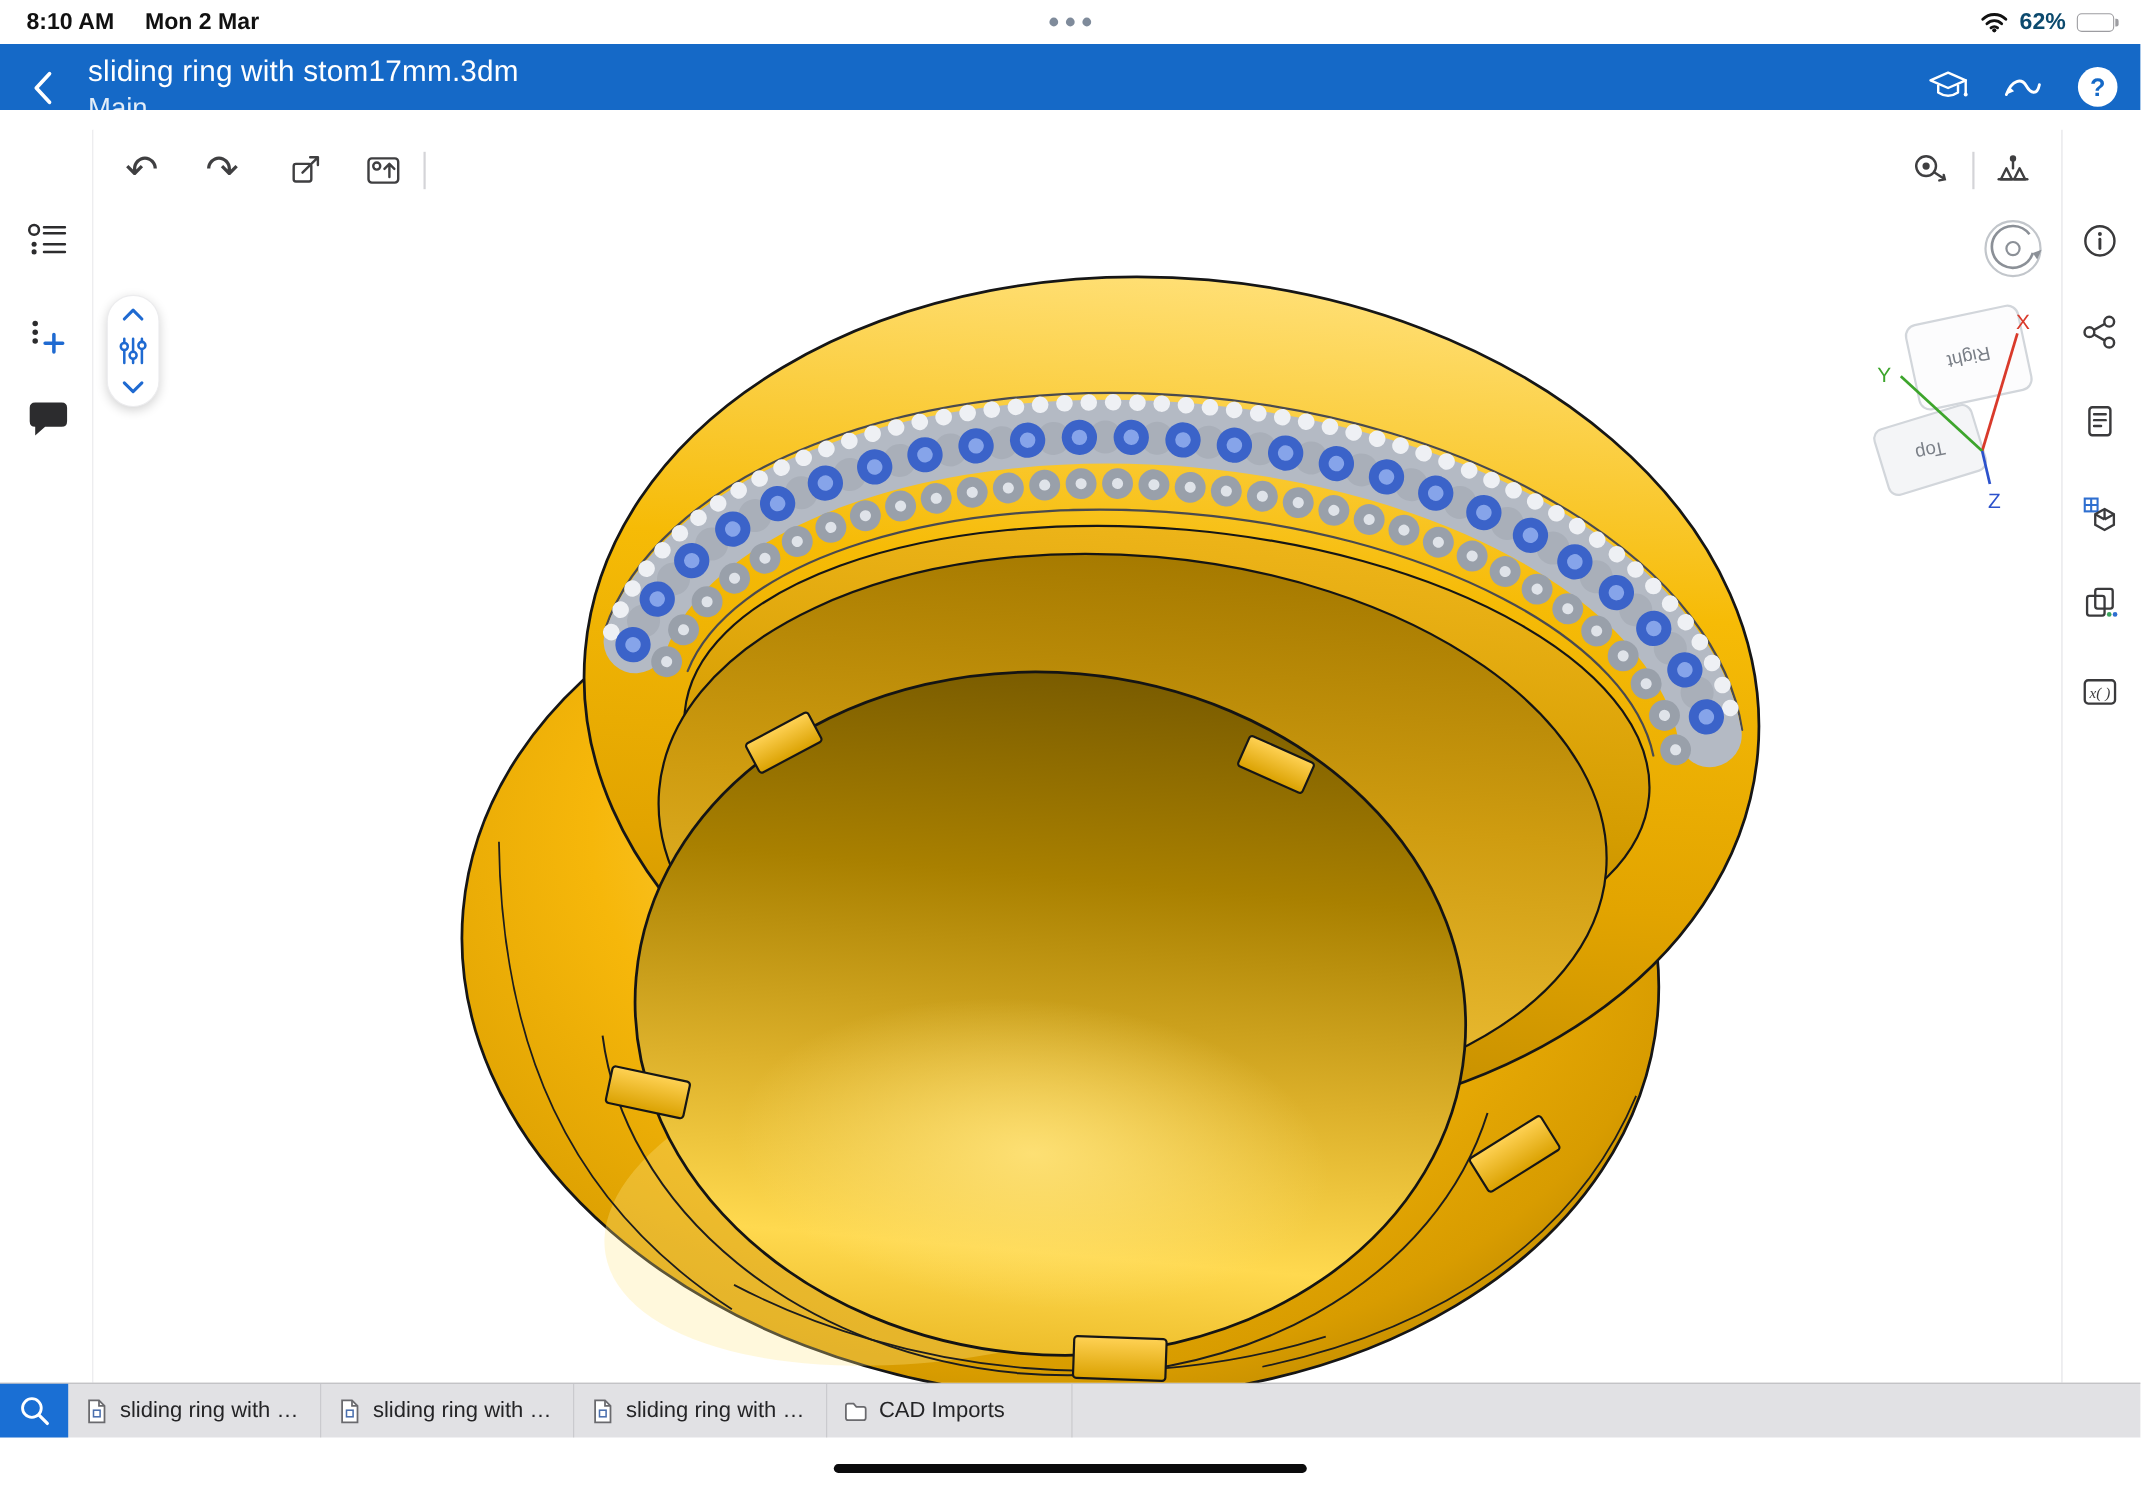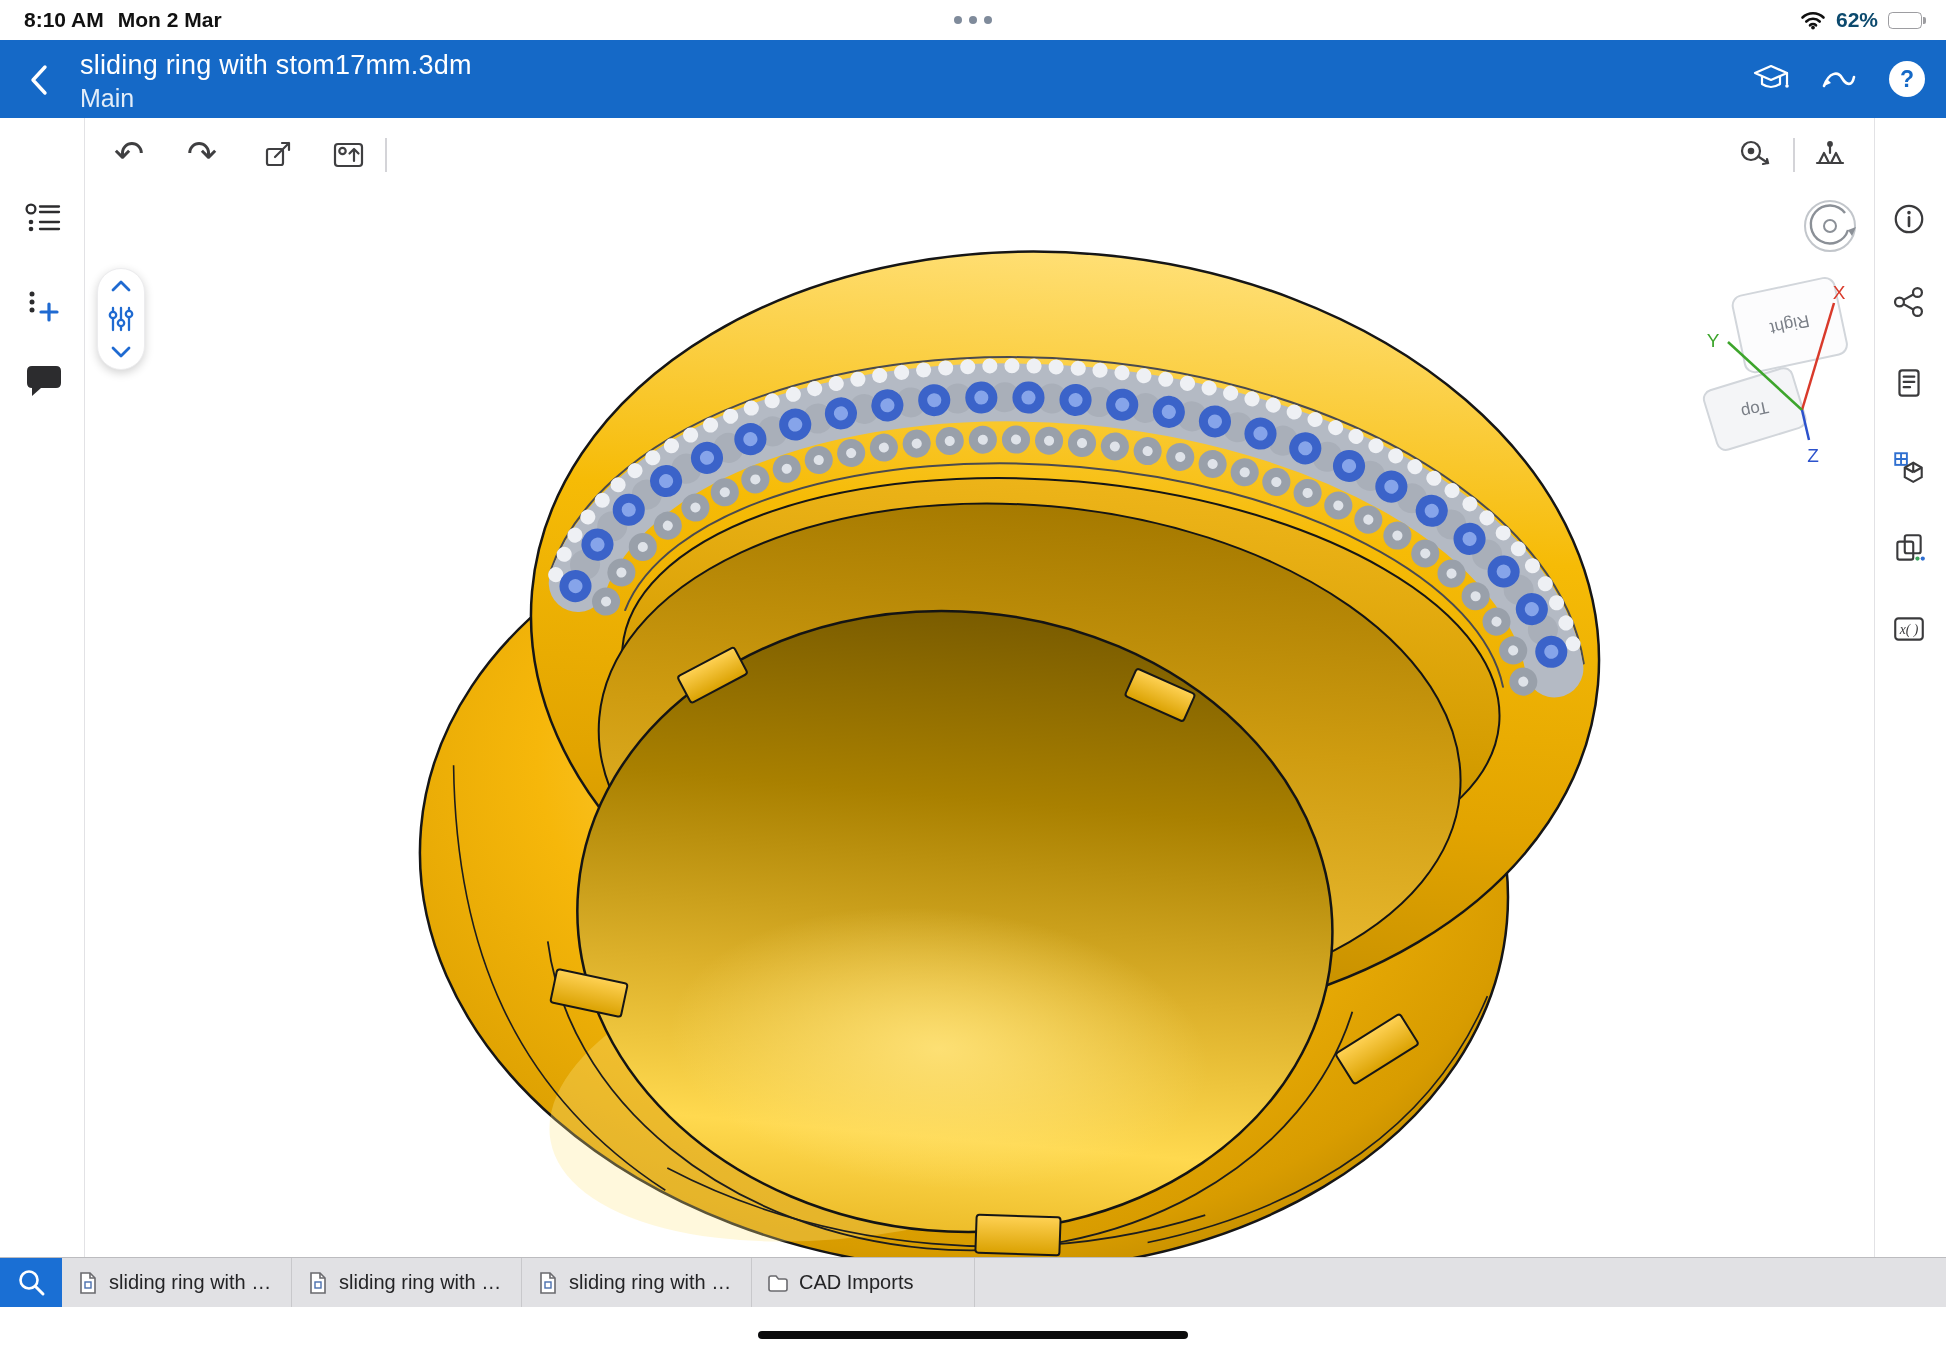--- a/index.html
+++ b/index.html
@@ -5,29 +5,29 @@
   * { box-sizing: border-box; margin: 0; padding: 0; }
   html,body { width:1946px; height:1352px; }
   body {
     position: relative; overflow: hidden; background:#fff;
     font-family: "Liberation Sans", "DejaVu Sans", sans-serif;
     -webkit-font-smoothing: antialiased;
   }
   
   .status-bar { position:absolute; left:0; top:0; width:1946px; height:40px; background:#fff;
     display:flex; align-items:center; justify-content:space-between; padding:0 24px; }
-  .status-left { display:flex; gap:14px; font-size:21px; font-weight:600; color:#111; }
+  .status-left { display:flex; gap:28px; font-size:21px; font-weight:600; color:#111; }
   .status-dots { position:absolute; left:50%; top:16px; transform:translateX(-50%); display:flex; gap:7px; }
   .status-dots i { width:8px; height:8px; border-radius:50%; background:#7f8b9b; }
   .status-right { display:flex; align-items:center; gap:10px; font-size:21px; font-weight:600; color:#0c4a6e; }
   .battery { position:relative; width:34px; height:17px; border:1.5px solid rgba(60,60,67,.5); border-radius:4.5px; padding:2px; }
   .battery .fill { height:100%; width:62%; background:#1d1d1f; border-radius:2px; }
   .battery .nub { position:absolute; right:-5px; top:4.5px; width:3px; height:7px; background:rgba(60,60,67,.5); border-radius:0 2px 2px 0; }
   
-  .app-header { position:absolute; left:0; top:40px; width:1946px; height:78px; background:#1569c7; color:#fff;
+  .app-header { position:absolute; left:0; top:40px; width:1946px; height:60px; background:#1569c7; color:#fff;
     display:flex; align-items:center;padding-left:20px; }
   .back-button { position:absolute; left:22px; top:22px; width:34px; height:36px; }
   .header-text { position:absolute; left:80px; top:10px; }
   .header-title { font-size:27px; font-weight:500; letter-spacing:.2px; }
   .header-subtitle { font-size:25px; font-weight:400; color:rgba(255,255,255,.88); margin-top:3px; }
   .header-actions { position:absolute; right:18px; top:0; height:78px; display:flex; align-items:center; gap:26px; }
   .hicon { width:42px; height:42px; display:flex; align-items:center; justify-content:center; }
   .help-circle { width:36px; height:36px; border-radius:50%; background:#fff; color:#1569c7; font-size:23px; font-weight:700;
     display:flex; align-items:center; justify-content:center; }
   

